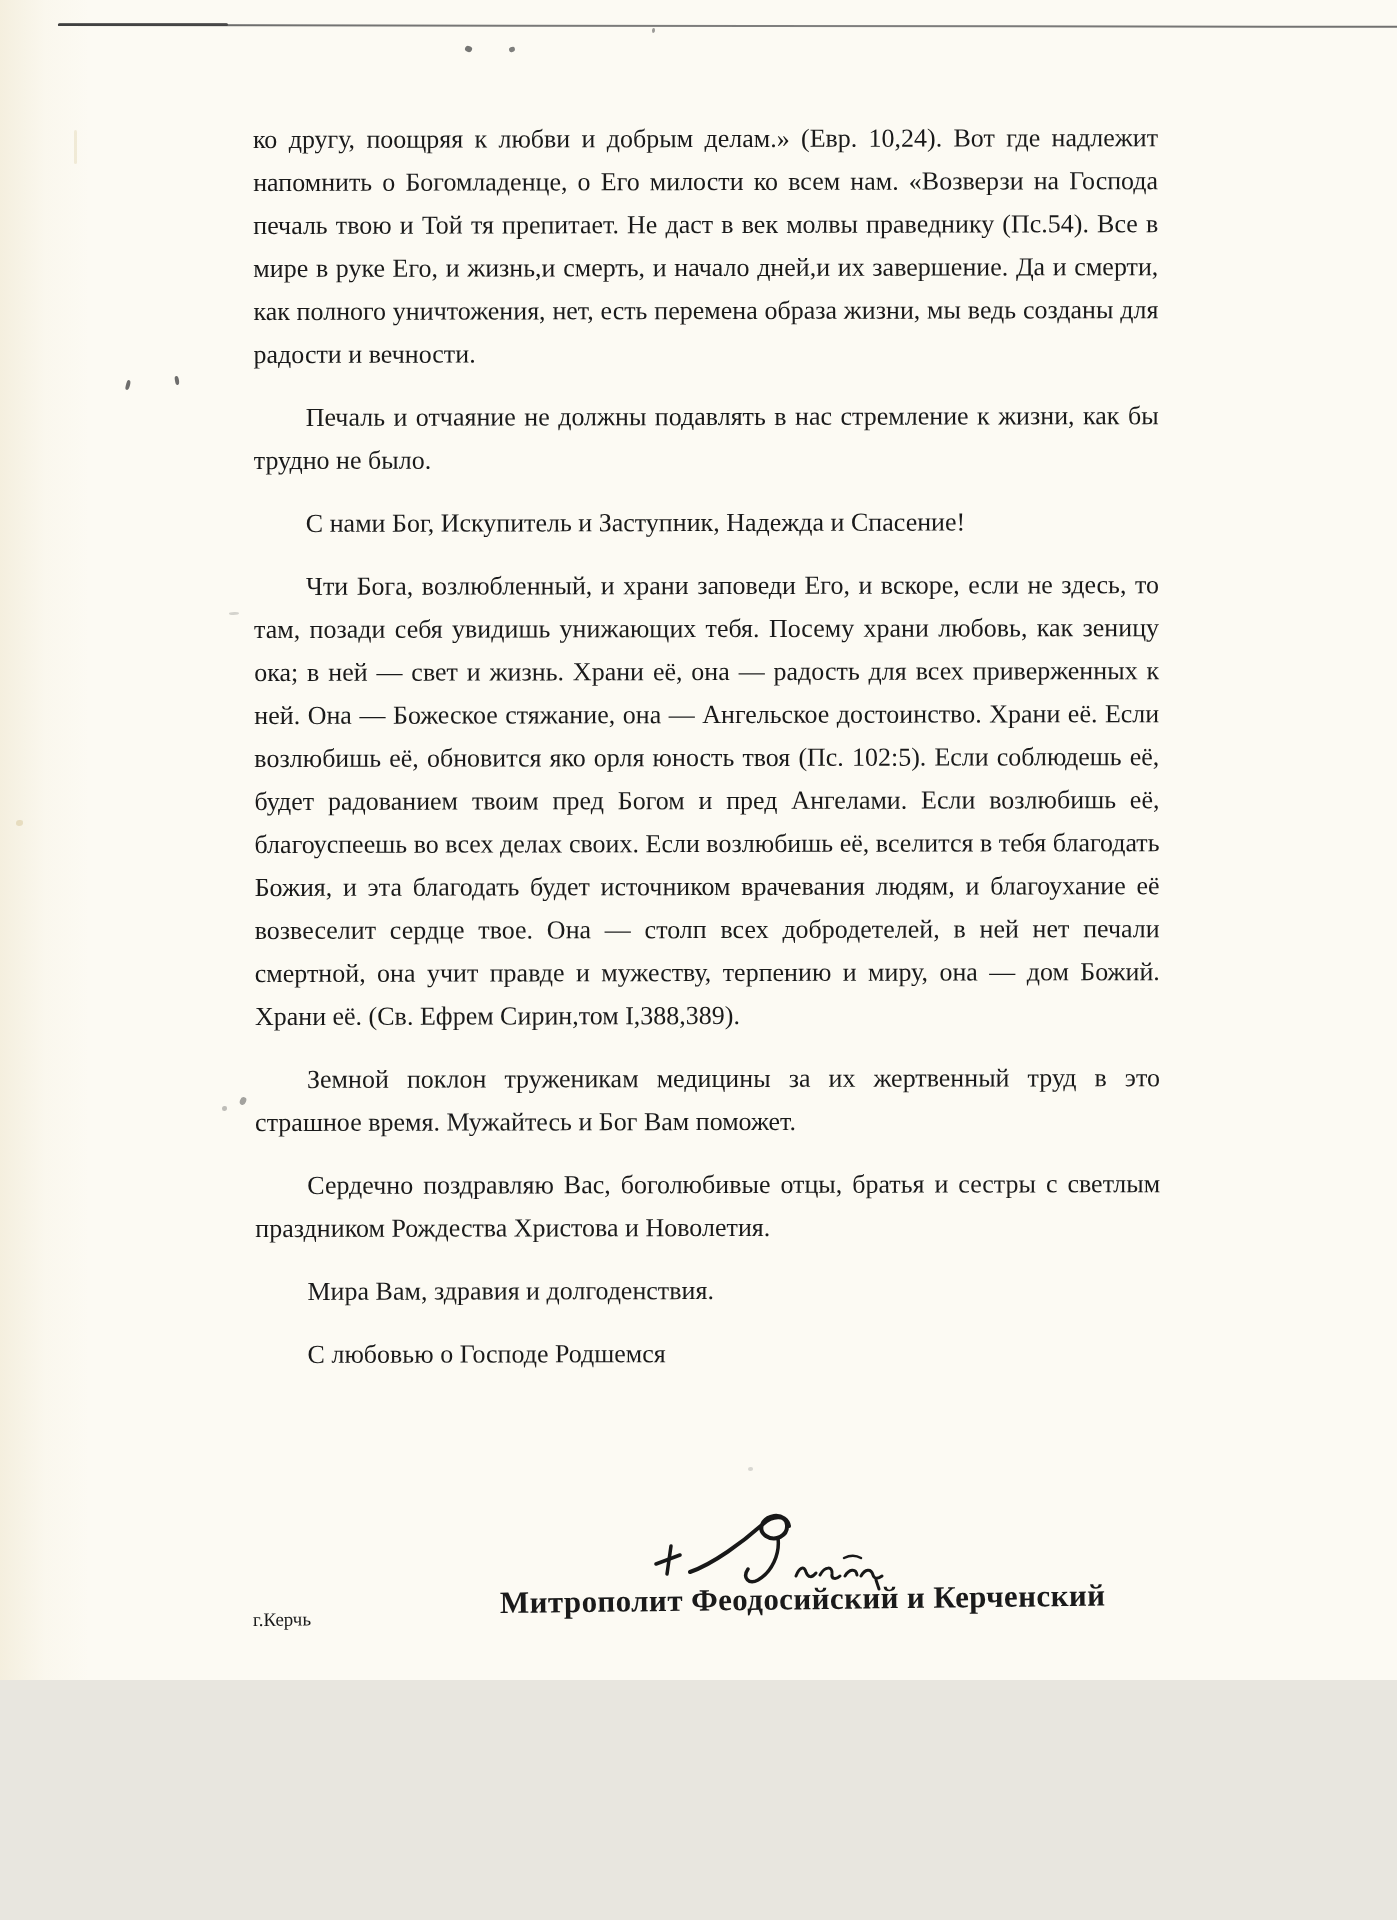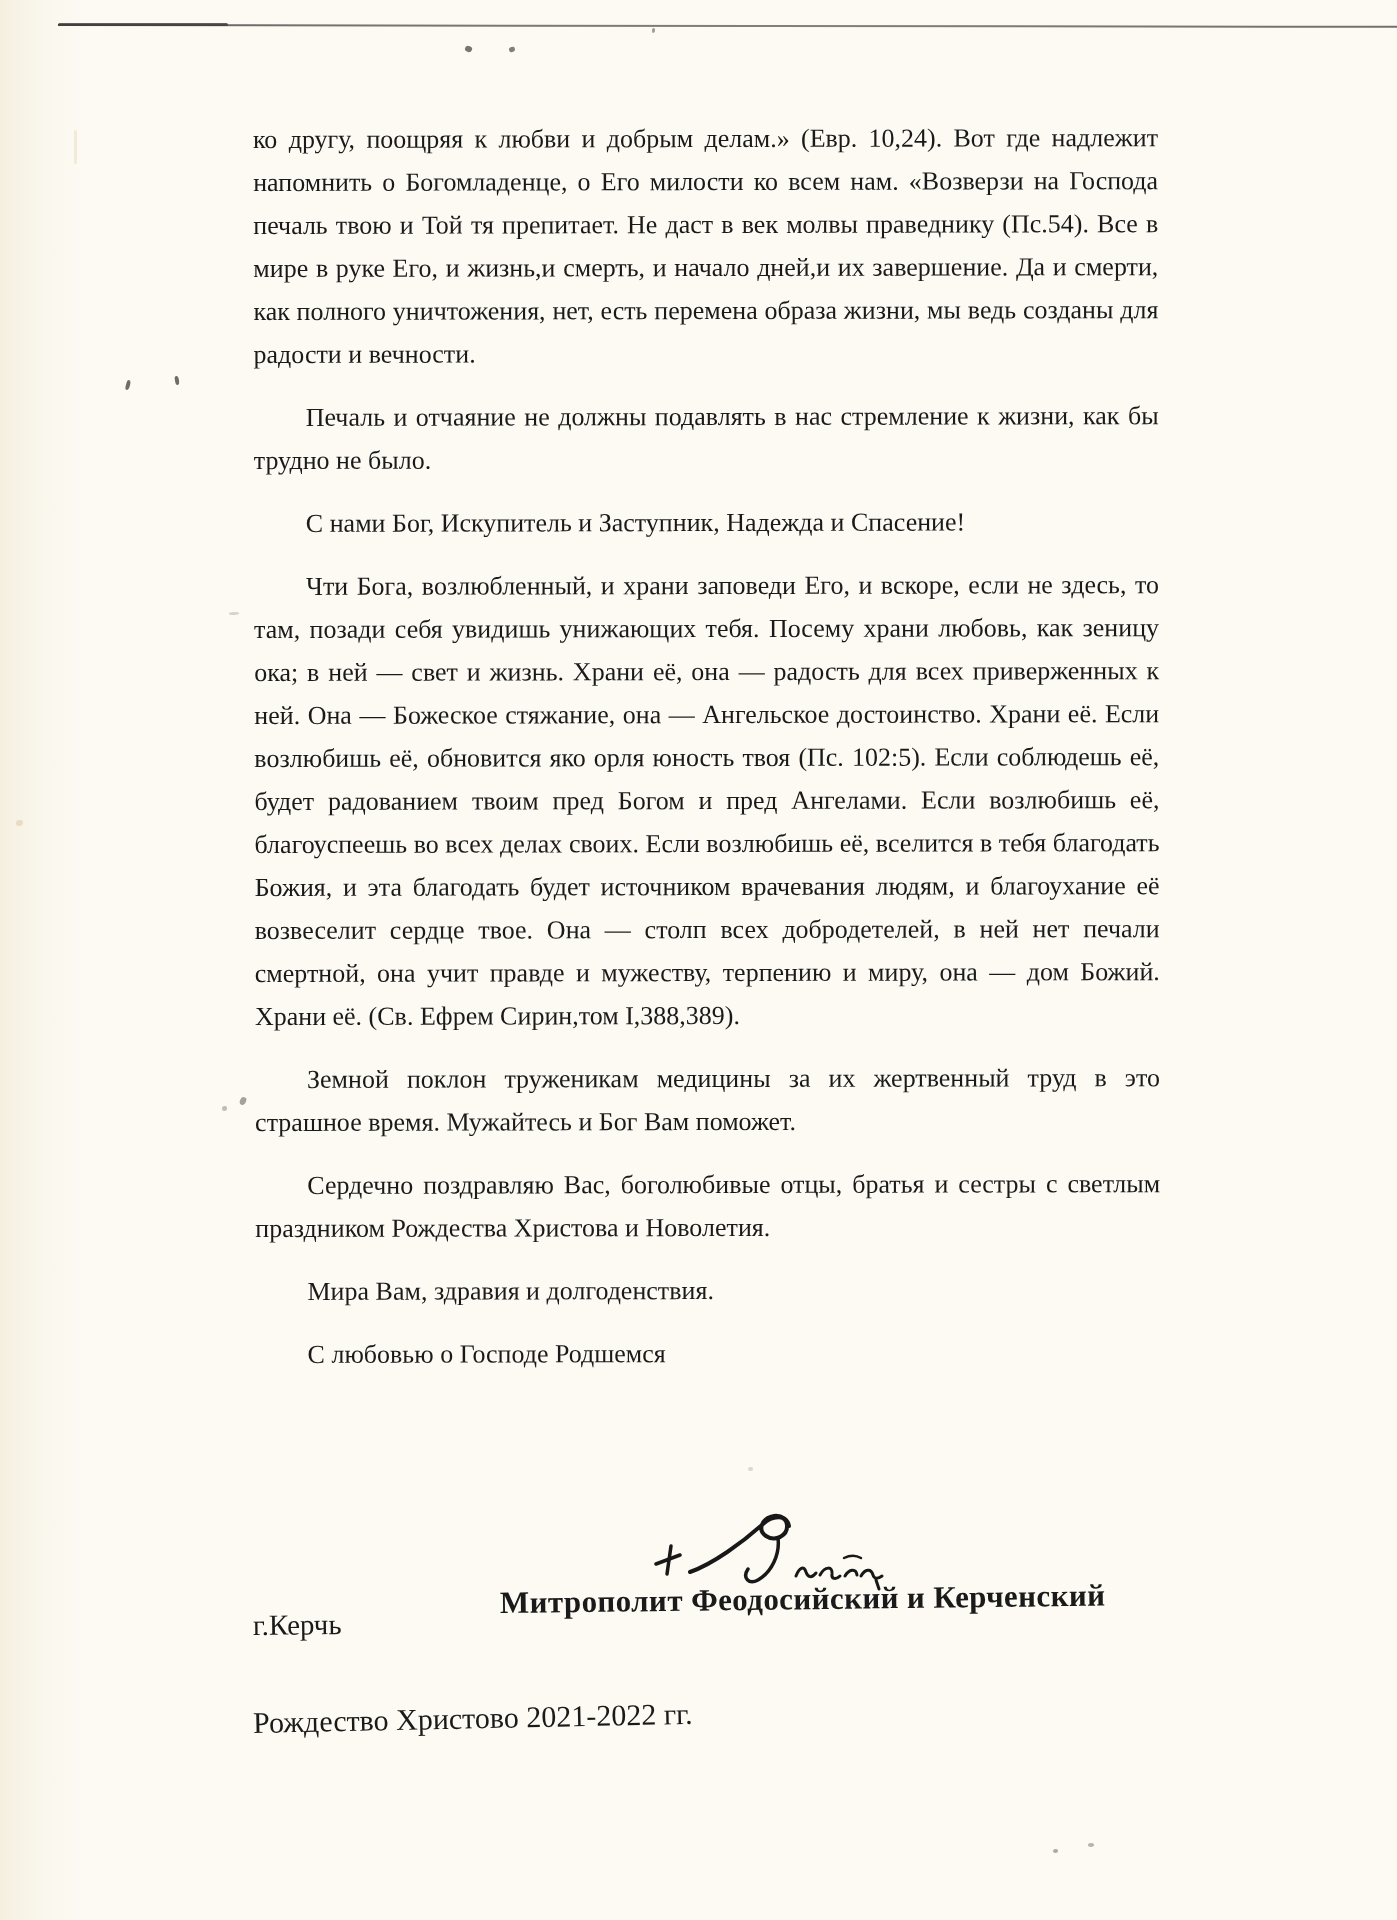--- a/index.html
+++ b/index.html
@@ -1,21 +1,21 @@
 <!DOCTYPE html>
 <html><head>
 <meta charset="utf-8">
 <style>
   html, body { margin: 0; padding: 0; }
   body { background: #e8e6df; }
 
   .page {
     position: relative;
     width: 1397px;
-    height: 1920px;
+    height: 1680px;
     background: #fcfaf3;
     font-family: "Liberation Serif", serif;
     color: #1a1a1a;
     overflow: hidden;
   }
   
   .page::before {
     content: "";
     position: absolute;
     inset: 0;
@@ -87,21 +87,21 @@
     font-weight: bold;
     letter-spacing: 0.4px;
     white-space: nowrap;
     transform: rotate(-0.7deg);
     transform-origin: left center;
   }
   .place-line {
     position: absolute;
     left: 253px;
     top: 1609px;
-    font-size: 29px;
+    font-size: 19px;
     white-space: nowrap;
     transform: rotate(-0.6deg);
     transform-origin: left center;
   }
   .date-line {
     position: absolute;
     left: 253px;
     top: 1706px;
     font-size: 30px;
     white-space: nowrap;

